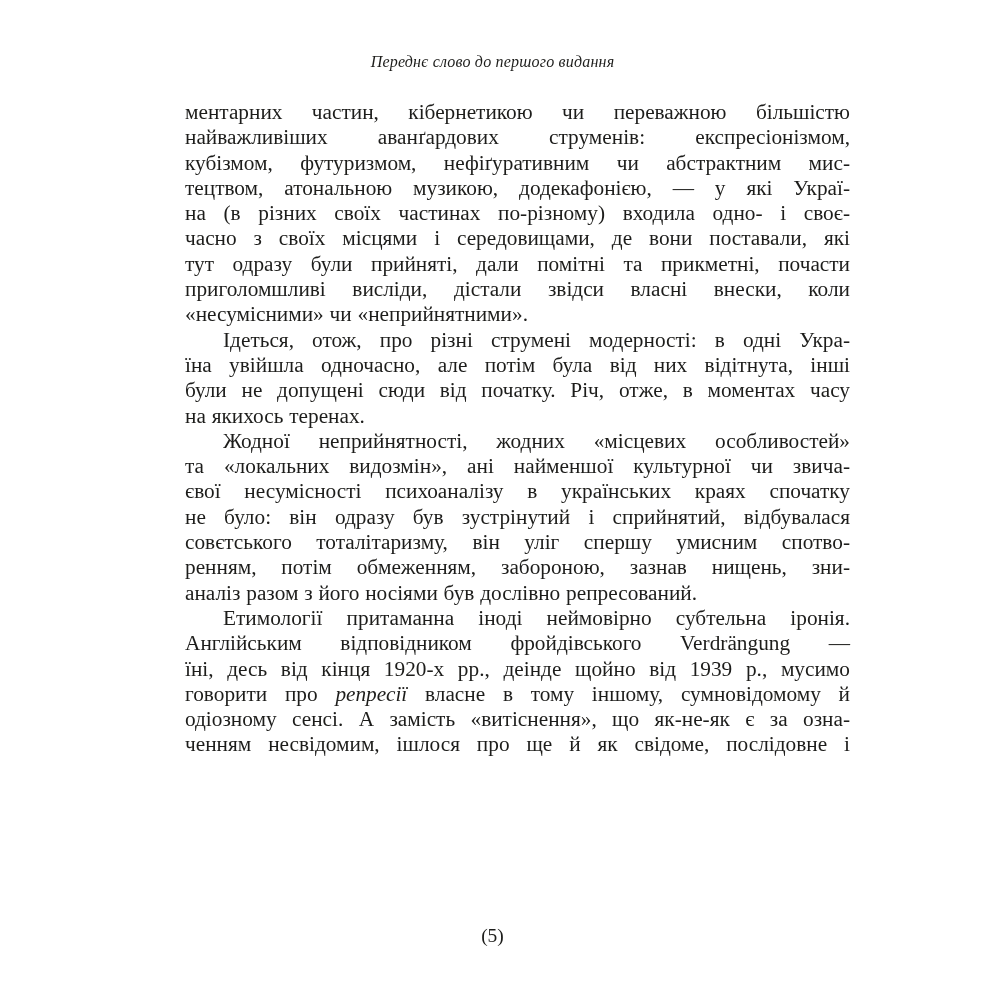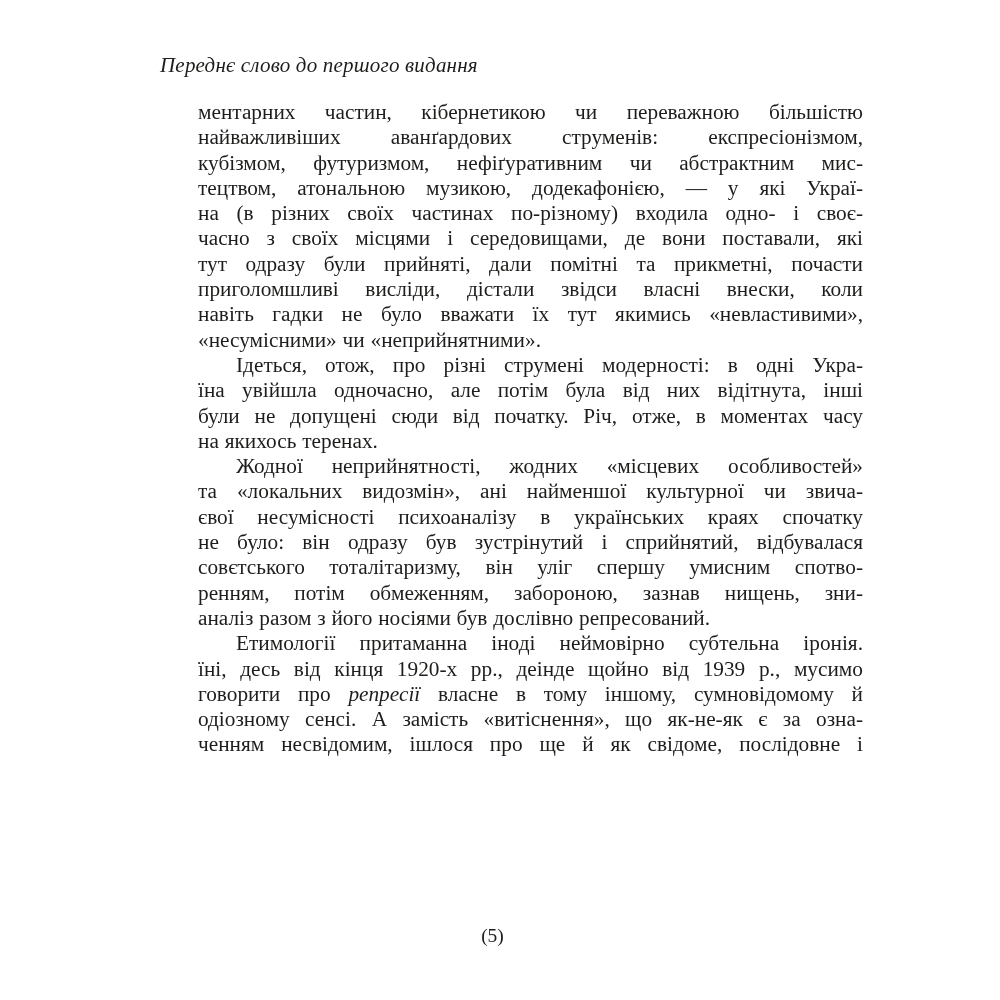--- a/index.html
+++ b/index.html
@@ -14,33 +14,33 @@
     background: var(--page-bg, #ffffff);
     color: var(--ink, #1d1d1b);
     font-family: "Liberation Serif", "DejaVu Serif", serif;
     overflow: hidden;
   }
   .running-header {
     position: absolute;
     top: 53px;
     left: 160px;
     width: 665px;
+    text-align: center;
     font-style: italic;
-    font-size: 21px;
+    font-size: 16px;
     letter-spacing: 0.2px;
     color: var(--ink, #1d1d1b);
   }
   .page-body {
     position: absolute;
     top: 100px;
     left: 185px;
     width: 665px;
     font-size: 21.3px;
     line-height: 25.3px;
-    margin-left: 13px;
   }
   .para { margin: 0; }
   .line {
     text-align: justify;
     text-align-last: justify;
     white-space: normal;
     word-spacing: 0.5px;
   }
   .line.indent { text-indent: 38px; }
   .line.end { text-align-last: left; }
@@ -64,40 +64,40 @@
   <div class="page-body">
       <div class="para">
         <div class="line">ментарних частин, кібернетикою чи переважною більшістю</div>
         <div class="line">найважливіших аванґардових струменів: експресіонізмом,</div>
         <div class="line">кубізмом, футуризмом, нефіґуративним чи абстрактним мис-</div>
         <div class="line">тецтвом, атональною музикою, додекафонією, — у які Украї-</div>
         <div class="line">на (в різних своїх частинах по-різному) входила одно- і своє-</div>
         <div class="line">часно з своїх місцями і середовищами, де вони поставали, які</div>
         <div class="line">тут одразу були прийняті, дали помітні та прикметні, почасти</div>
         <div class="line">приголомшливі висліди, дістали звідси власні внески, коли</div>
-        <div class="line">навіть гадки не було вважати їх тут якимись «невластивими»,</div>
         <div class="line end">«несумісними» чи «неприйнятними».</div>
       </div>
       <div class="para">
         <div class="line indent">Ідеться, отож, про різні струмені модерності: в одні Укра-</div>
         <div class="line">їна увійшла одночасно, але потім була від них відітнута, інші</div>
         <div class="line">були не допущені сюди від початку. Річ, отже, в моментах часу</div>
         <div class="line end">на якихось теренах.</div>
       </div>
       <div class="para">
         <div class="line indent">Жодної неприйнятності, жодних «місцевих особливостей»</div>
         <div class="line">та «локальних видозмін», ані найменшої культурної чи звича-</div>
         <div class="line">євої несумісності психоаналізу в українських краях спочатку</div>
         <div class="line">не було: він одразу був зустрінутий і сприйнятий, відбувалася</div>
         <div class="line">совєтського тоталітаризму, він уліг спершу умисним спотво-</div>
         <div class="line">ренням, потім обмеженням, забороною, зазнав нищень, зни-</div>
         <div class="line end">аналіз разом з його носіями був дослівно репресований.</div>
       </div>
       <div class="para">
         <div class="line indent">Етимології притаманна іноді неймовірно субтельна іронія.</div>
+        <div class="line">Англійським відповідником фройдівського Verdrängung —</div>
         <div class="line">їні, десь від кінця 1920-х рр., деінде щойно від 1939 р., мусимо</div>
         <div class="line">говорити про <i>репресії</i> власне в тому іншому, сумновідомому й</div>
         <div class="line">одіозному сенсі. А замість «витіснення», що як-не-як є за озна-</div>
         <div class="line">ченням несвідомим, ішлося про ще й як свідоме, послідовне і</div>
       </div>
     </div>
 
   <div class="folio">(5)</div>
 </div>
 

